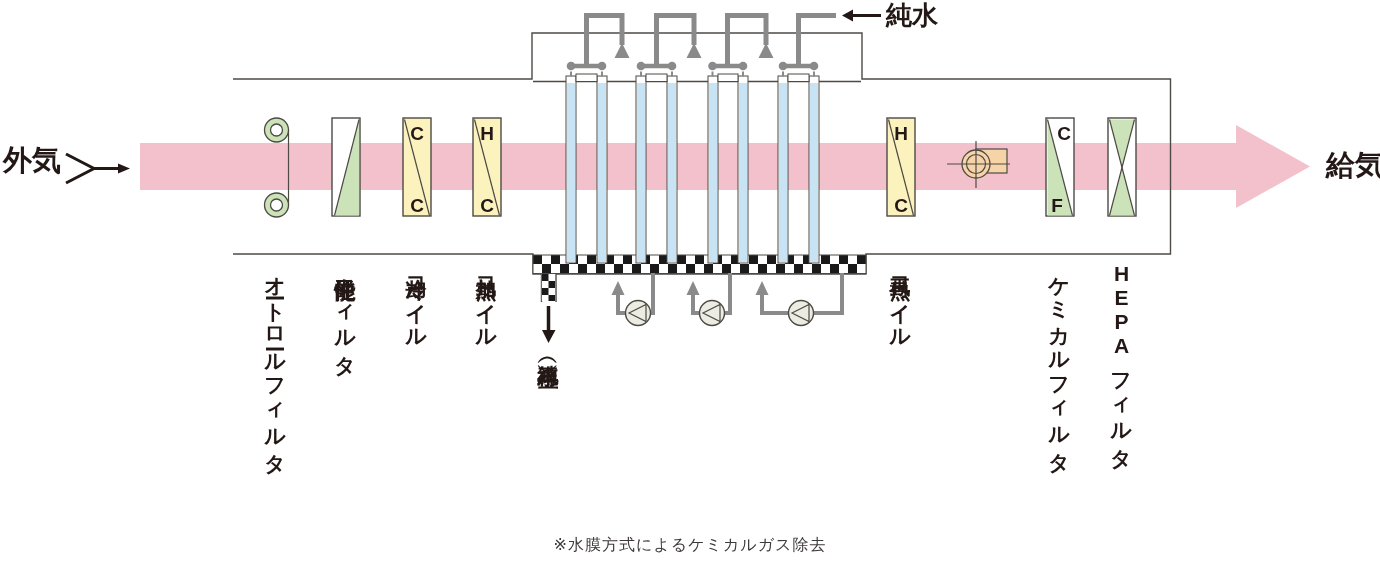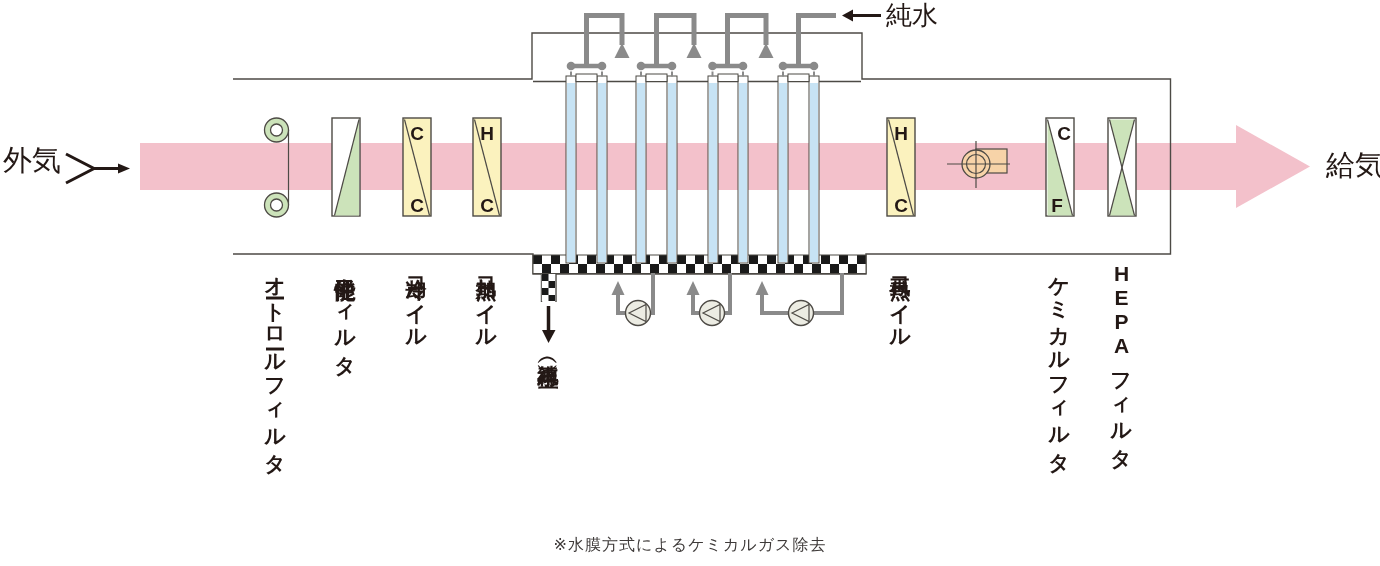--- a/index.html
+++ b/index.html
@@ -32,21 +32,21 @@
   .pumpc{fill:var(--c-pump);stroke:var(--c-outline);stroke-width:1.4;}
   .pumpt{fill:none;stroke:var(--c-outline);stroke-width:1.2;}
   .rollcirc{fill:var(--c-green);stroke:var(--c-outline);stroke-width:1.3;}
   .rollinner{fill:#ffffff;stroke:var(--c-outline);stroke-width:1.3;}
   .fanrect{fill:var(--c-peach);stroke:var(--c-outline);stroke-width:1.2;}
   .fancirc{fill:var(--c-peach);stroke:var(--c-outline);stroke-width:1.3;}
 
   .coil-letter{font-family:"Liberation Sans","DejaVu Sans",sans-serif;font-weight:bold;
                font-size:19px;fill:var(--c-text);text-anchor:middle;}
 
-  .hlabel{position:absolute;font-weight:normal;font-size:29px;color:var(--c-text);
+  .hlabel{position:absolute;font-weight:bold;font-size:29px;color:var(--c-text);
           line-height:1;white-space:nowrap;}
   .hlabel.small{font-size:26px;}
   .vlabel{position:absolute;writing-mode:vertical-rl;font-weight:bold;font-size:21px;
           letter-spacing:1px;line-height:1;color:var(--c-text);white-space:nowrap;}
   .vlabel.upright{text-orientation:upright;}
   .caption{position:absolute;left:0;right:0;top:535px;text-align:center;
            font-size:16px;color:var(--c-text_light);letter-spacing:1px;}
 </style>
 </head>
 <body>

